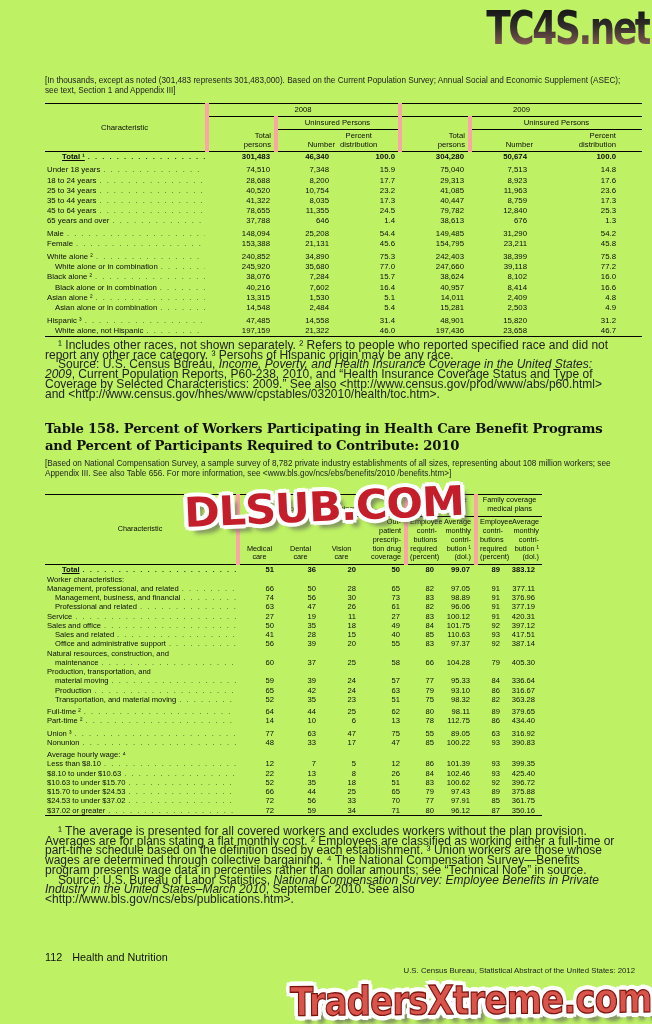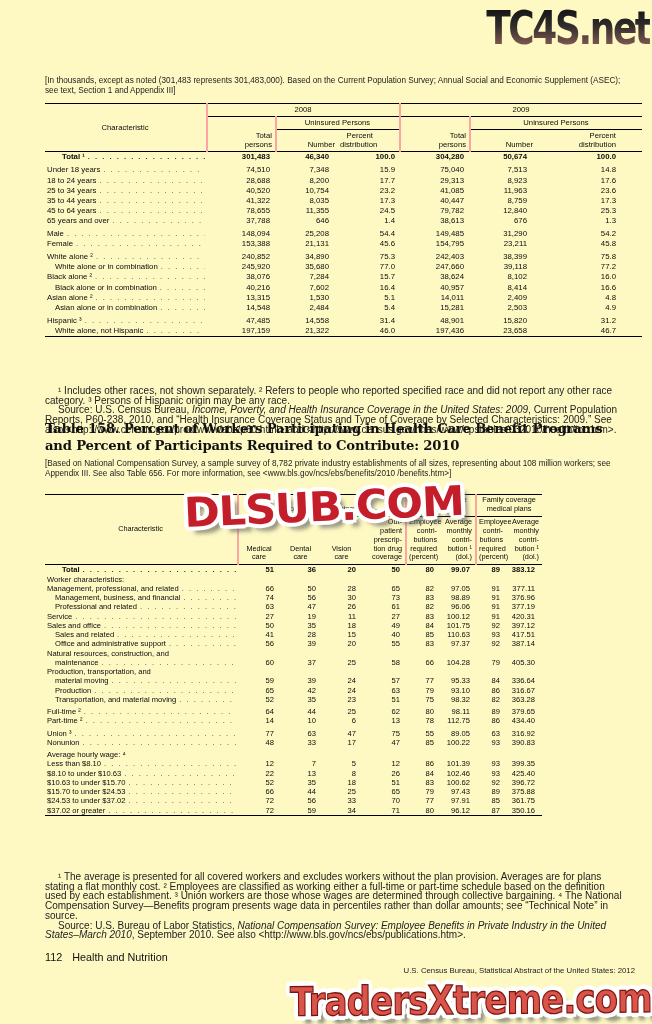--- a/index.html
+++ b/index.html
@@ -1,53 +1,53 @@
 <!DOCTYPE html>
 <html><head>
 <meta charset="utf-8">
 <style>
   html,body{margin:0;padding:0;background:#888;}
-  .page{position:relative;width:652px;height:1024px;background:#fef9c3;overflow:hidden;
+  .page{position:relative;width:652px;height:1024px;background:#bef264;overflow:hidden;
         font-family:"Liberation Sans",sans-serif;color:#0b0b0b;}
   
   .t-title{position:absolute;left:45px;width:575px;font-family:"DejaVu Serif",serif;
            font-weight:bold;font-size:13.2px;line-height:16.6px;letter-spacing:-0.2px;color:#111;}
   #t157-title{top:37px;} #t158-title{top:421px;}
   .t-note{position:absolute;left:45px;width:578px;font-size:8.2px;line-height:9.7px;color:#222;}
   #t157-note{top:76px;} #t158-note{top:459px;}
   
   table{border-collapse:collapse;table-layout:fixed;position:absolute;left:45px;
         border-top:1.4px solid #000;border-bottom:1.4px solid #000;}
   #t157{top:103px;width:597px;}
   #t158{top:494px;width:497px;}
   th{font-weight:normal;font-size:7.7px;line-height:9.1px;padding:1px 3px 2px 2px;vertical-align:bottom;}
   #t158 th{font-size:7.3px;line-height:8.9px;}
   .pre{white-space:pre-line;}
   th.char{vertical-align:middle;text-align:center;}
   th.cen{text-align:center;}
   th.rgt{text-align:right;}
   th.thin{border-bottom:0.8px solid #000;}
-  .bdl{border-left:2px solid #fca5a5;}
+  .bdl{border-left:4px solid #fca5a5;}
   tbody tr:first-child td{border-top:1.4px solid #000;}
   td{font-size:7.8px;line-height:10.1px;padding:0;vertical-align:bottom;}
   #t158 td{font-size:7.6px;line-height:9.25px;}
   td.v{text-align:right;padding-right:6px;}
   #t157 td.c3{padding-right:5px;} #t157 td.c6{padding-right:26px;} #t157 td.c2,#t157 td.c5{padding-right:9px;}
   #t158 td.c8{padding-right:7px;}
   tr.bold td{font-weight:bold;}
   tr.gap td{padding-top:3px;}
   td.lbl{overflow:hidden;}
   .lw{display:flex;align-items:baseline;overflow:hidden;}
   .lt{white-space:nowrap;}
-  .ind0 .lt{padding-left:2px;} .ind1 .lt{padding-left:10px;} .ind2 .lt{padding-left:17px;}
+  .ind0 .lt{padding-left:2px;} .ind1 .lt{padding-left:10px;} .ind2 .lt{padding-left:17px;text-decoration:underline;}
   .dots{flex:1;overflow:hidden;white-space:nowrap;color:#333;margin:0 2px 0 3px;}
   .dots::after{content:". . . . . . . . . . . . . . . . . . . . . . . . . . . . . . . . . . . . . . . . . . . . . . . .";
                letter-spacing:1.5px;font-size:7.6px;}
   
-  .fnblock{position:absolute;left:45px;width:580px;font-size:10px;line-height:9.7px;color:#222;margin-top:45px;}
+  .fnblock{position:absolute;left:45px;width:580px;font-size:12px;line-height:9.7px;color:#222;}
   #t157-fn{top:341px;} #t158-fn{top:827px;}
   .fnblock p{margin:0;text-indent:13px;}
   
   .footer-left{position:absolute;left:45px;top:951px;font-size:10.8px;color:#111;}
   .footer-left b{font-weight:normal;margin-right:10px;}
   .footer-right{position:absolute;right:17px;top:966px;font-size:7.8px;color:#222;}
   
   .wm{position:absolute;font-family:"DejaVu Sans",sans-serif;font-weight:bold;white-space:nowrap;}
   #wm-top{top:1px;right:2px;font-size:46px;letter-spacing:-3px;
           transform:scaleX(0.78);transform-origin:right top;

